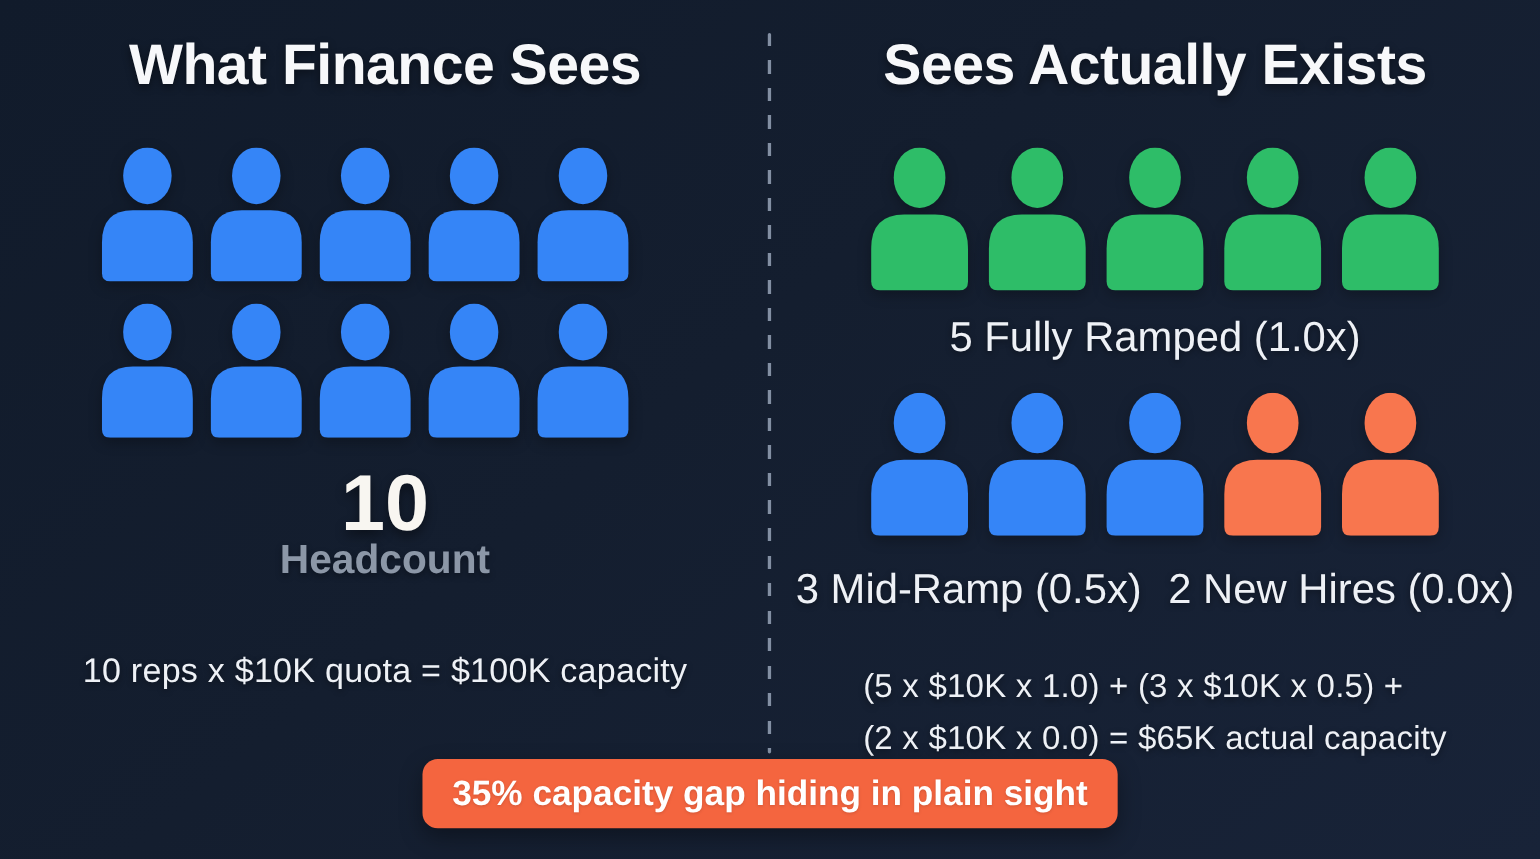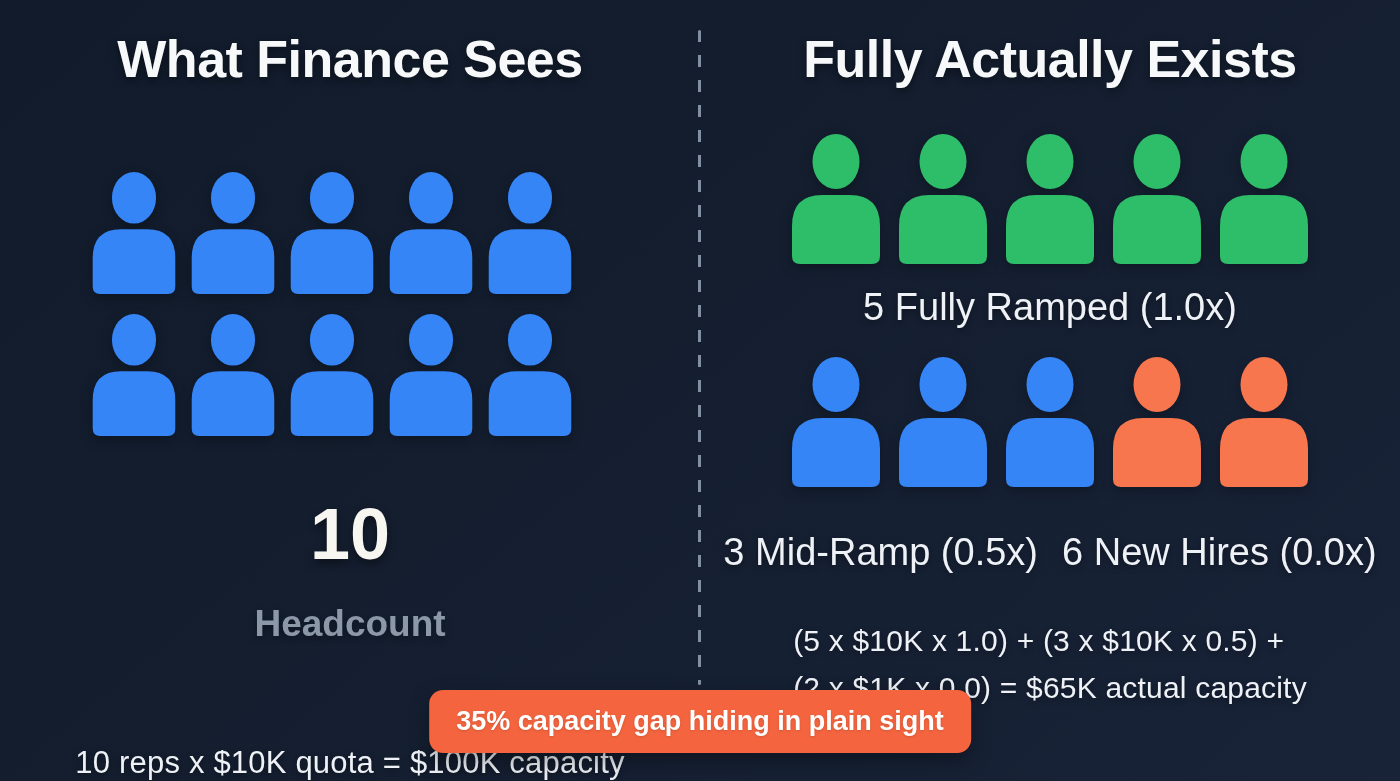--- a/index.html
+++ b/index.html
@@ -4,50 +4,50 @@
 <style>
   html,body{margin:0;padding:0;background:#0d1420;}
   .canvas{
     position:relative;
     width:1400px;height:781px;
     background:linear-gradient(140deg,#111b2b 0%,#141e2f 45%,#182338 100%);
     font-family:"Liberation Sans","DejaVu Sans",sans-serif;
     overflow:hidden;
   }
   .panel{position:absolute;top:0;bottom:0;width:700px;display:flex;flex-direction:column;align-items:center;}
-  .left-panel{left:0;justify-content:space-between;}
+  .left-panel{left:0;}
   .right-panel{left:700px;}
   .panel-title{
     margin:30px 0 0;font-size:52px;line-height:1.15;font-weight:bold;
     color:#f7f8fa;letter-spacing:-0.5px;text-shadow:0 3px 8px rgba(0,0,0,.45);
   }
   .icon-grid{margin-top:44px;display:flex;flex-direction:column;gap:20px;position:relative;left:-18px;}
   .grid-row{display:flex;gap:11px;}
   svg.person{width:88px;height:122px;filter:drop-shadow(0 4px 6px rgba(0,0,0,.28));}
   svg.person.lg{width:90px;height:130px;}
   .icon-row{display:flex;gap:17px;}
   .row-ramped{margin-top:44px;}
   .row-mixed{margin-top:28px;}
   .big-number{margin-top:24px;font-size:72px;line-height:1;font-weight:bold;color:#f8f6f1;text-shadow:0 4px 10px rgba(0,0,0,.45);}
   .big-number-label{margin-top:-4px;font-size:37px;line-height:1;font-weight:bold;color:var(--muted,#8C97A7);text-shadow:0 3px 6px rgba(0,0,0,.35);}
   .formula{
     margin-top:64px;font-size:31px;line-height:1.2;color:#eef1f6;
     text-shadow:0 2px 6px rgba(0,0,0,.4);letter-spacing:0.2px;font-weight:500;
   }
   .row-label{margin-top:22px;font-size:38px;line-height:1.15;color:#eef1f6;font-weight:500;text-shadow:0 2px 6px rgba(0,0,0,.4);}
-  .row-label.split{margin-top:44px;display:flex;gap:24px;}
+  .row-label.split{margin-top:28px;display:flex;gap:24px;}
   .formula-block{margin-top:42px;font-size:30px;line-height:47px;color:#eef1f6;font-weight:500;text-align:left;text-shadow:0 2px 6px rgba(0,0,0,.4);letter-spacing:0.2px;}
   .divider{
     position:absolute;left:698px;top:30px;height:655px;width:3px;border-radius:2px;
     background:repeating-linear-gradient(to bottom,rgba(150,163,183,.85) 0 12px,transparent 12px 25px);
   }
   .banner{
     position:absolute;top:690px;left:50%;transform:translateX(-50%);
     height:63px;line-height:63px;padding:0 27px;border-radius:14px;
-    font-size:27px;font-weight:bold;color:#ffffff;white-space:nowrap;
+    font-size:32px;font-weight:bold;color:#ffffff;white-space:nowrap;
     background:var(--banner,#F4653F);
     box-shadow:0 8px 20px rgba(0,0,0,.35);
     text-shadow:0 1px 3px rgba(0,0,0,.15);
   }
 </style>
 </head>
 <body>
 
 <div class="canvas">
 
@@ -100,21 +100,21 @@
         </div>
       </div>
     <div class="big-number">10</div>
     <div class="big-number-label">Headcount</div>
     <div class="formula">10 reps x $10K quota = $100K capacity</div>
   </section>
 
   <div class="divider"></div>
 
   <section class="panel right-panel">
-    <h1 class="panel-title">Fully Actually Exists</h1>
+    <h1 class="panel-title">Sees Actually Exists</h1>
     <div class="icon-row row-ramped" id="rampedRow">
         <svg class="person lg" viewBox="0 0 90 130">
           <ellipse cx="45" cy="27.5" rx="23.5" ry="27.5" fill="#2EBD68"></ellipse>
           <path fill="#2EBD68" d="M31 61 Q1 61 1 92 L1 122 Q1 130 9 130 L81 130 Q89 130 89 122 L89 92 Q89 61 59 61 Z"></path>
         </svg>
         <svg class="person lg" viewBox="0 0 90 130">
           <ellipse cx="45" cy="27.5" rx="23.5" ry="27.5" fill="#2EBD68"></ellipse>
           <path fill="#2EBD68" d="M31 61 Q1 61 1 92 L1 122 Q1 130 9 130 L81 130 Q89 130 89 122 L89 92 Q89 61 59 61 Z"></path>
         </svg>
         <svg class="person lg" viewBox="0 0 90 130">
@@ -148,23 +148,23 @@
           <ellipse cx="45" cy="27.5" rx="23.5" ry="27.5" fill="#F8764E"></ellipse>
           <path fill="#F8764E" d="M31 61 Q1 61 1 92 L1 122 Q1 130 9 130 L81 130 Q89 130 89 122 L89 92 Q89 61 59 61 Z"></path>
         </svg>
         <svg class="person lg" viewBox="0 0 90 130">
           <ellipse cx="45" cy="27.5" rx="23.5" ry="27.5" fill="#F8764E"></ellipse>
           <path fill="#F8764E" d="M31 61 Q1 61 1 92 L1 122 Q1 130 9 130 L81 130 Q89 130 89 122 L89 92 Q89 61 59 61 Z"></path>
         </svg>
       </div>
     <div class="row-label split">
       <span>3 Mid-Ramp (0.5x)</span>
-      <span>6 New Hires (0.0x)</span>
+      <span>2 New Hires (0.0x)</span>
     </div>
     <div class="formula-block">
       <div>(5 x $10K x 1.0) + (3 x $10K x 0.5) +</div>
-      <div>(2 x $1K x 0.0) = $65K actual capacity</div>
+      <div>(2 x $10K x 0.0) = $65K actual capacity</div>
     </div>
   </section>
 
   <div class="banner">35% capacity gap hiding in plain sight</div>
 
 </div>
 
 </body></html>

